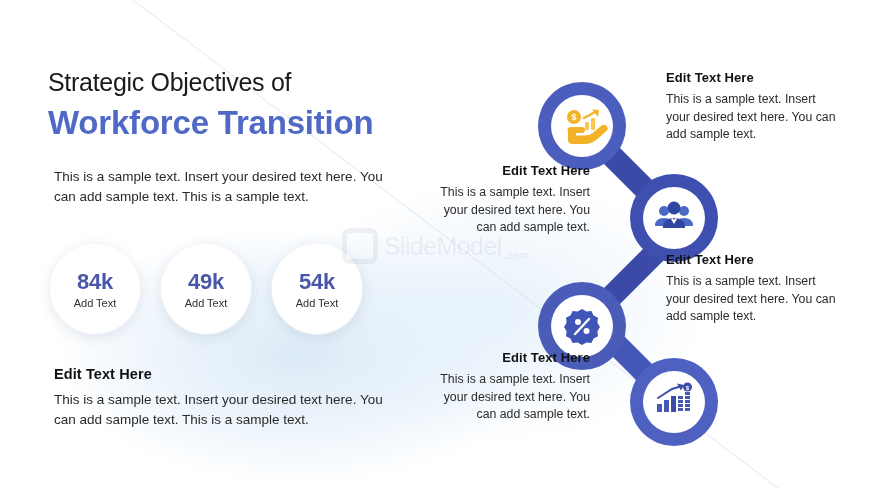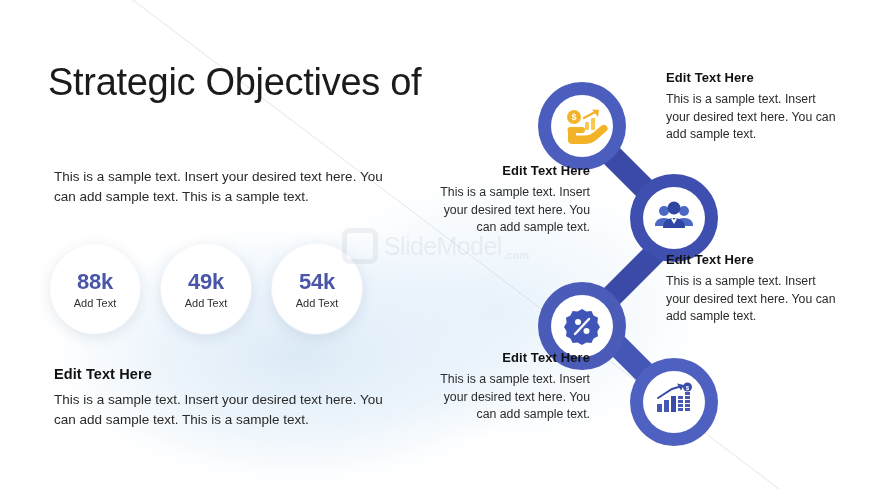--- a/index.html
+++ b/index.html
@@ -24,21 +24,21 @@
     pointer-events:none;
   }
   
   .hairline{
     position:absolute;left:-40px;top:-40px;width:1000px;height:600px;
     pointer-events:none;opacity:.55;
   }
   
   .title-wrap{position:absolute;left:48px;top:62px;width:420px;}
   .title-l1{
-    font-size:38px;line-height:40px;color:#1b1b1b;font-weight:400;
+    font-size:25px;line-height:40px;color:#1b1b1b;font-weight:400;
     letter-spacing:-.3px;
   }
   .title-l2{
     font-size:33px;line-height:42px;color:#5069c7;font-weight:700;
     letter-spacing:-.2px;
   }
   .intro{
     position:absolute;left:54px;top:167px;width:340px;
     font-size:13.5px;line-height:19.5px;color:#2a2a2a;
   }
@@ -91,27 +91,28 @@
 
   <div class="bg-wash"></div>
   <div class="bg-wash2"></div>
 
   <svg class="hairline" viewBox="0 0 1000 600">
     <line x1="120" y1="0" x2="860" y2="560" stroke="#c9d2dd" stroke-width="1"></line>
   </svg>
 
   <div class="title-wrap">
     <div class="title-l1">Strategic Objectives of</div>
+    <div class="title-l2">Workforce Transition</div>
   </div>
 
   <div class="intro">This is a sample text. Insert your desired text here. You can add sample text. This is a sample text.</div>
 
   <div class="stats">
     <div class="stat-circle">
-      <div class="stat-num">88k</div>
+      <div class="stat-num">84k</div>
       <div class="stat-lbl">Add Text</div>
     </div>
     <div class="stat-circle">
       <div class="stat-num">49k</div>
       <div class="stat-lbl">Add Text</div>
     </div>
     <div class="stat-circle">
       <div class="stat-num">54k</div>
       <div class="stat-lbl">Add Text</div>
     </div>

